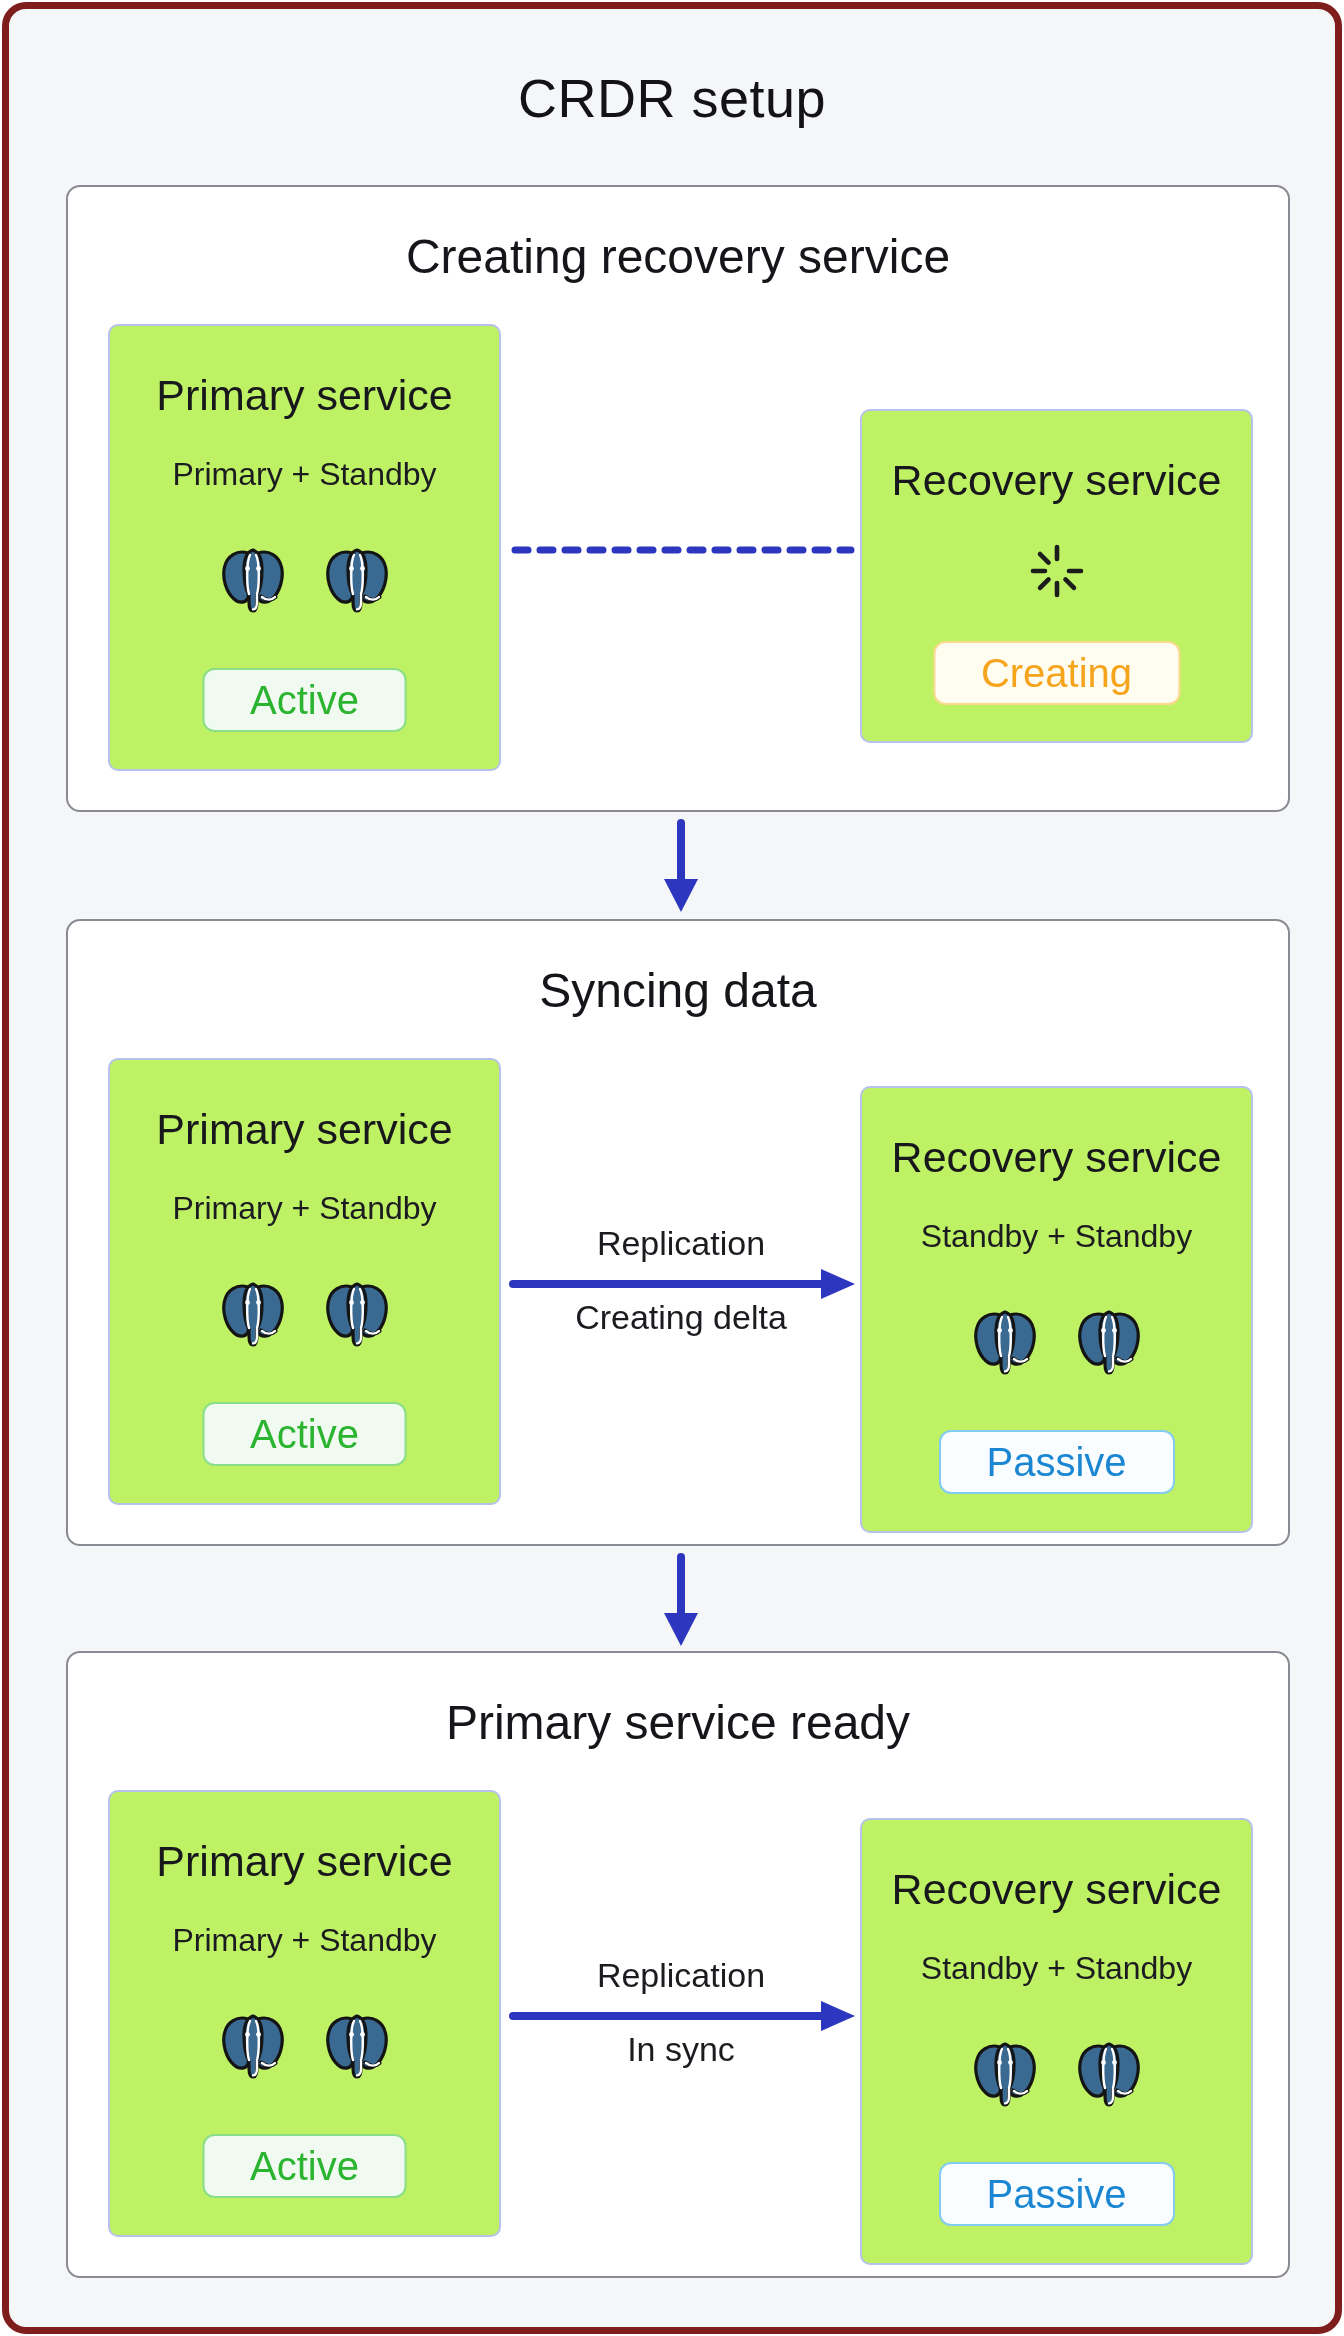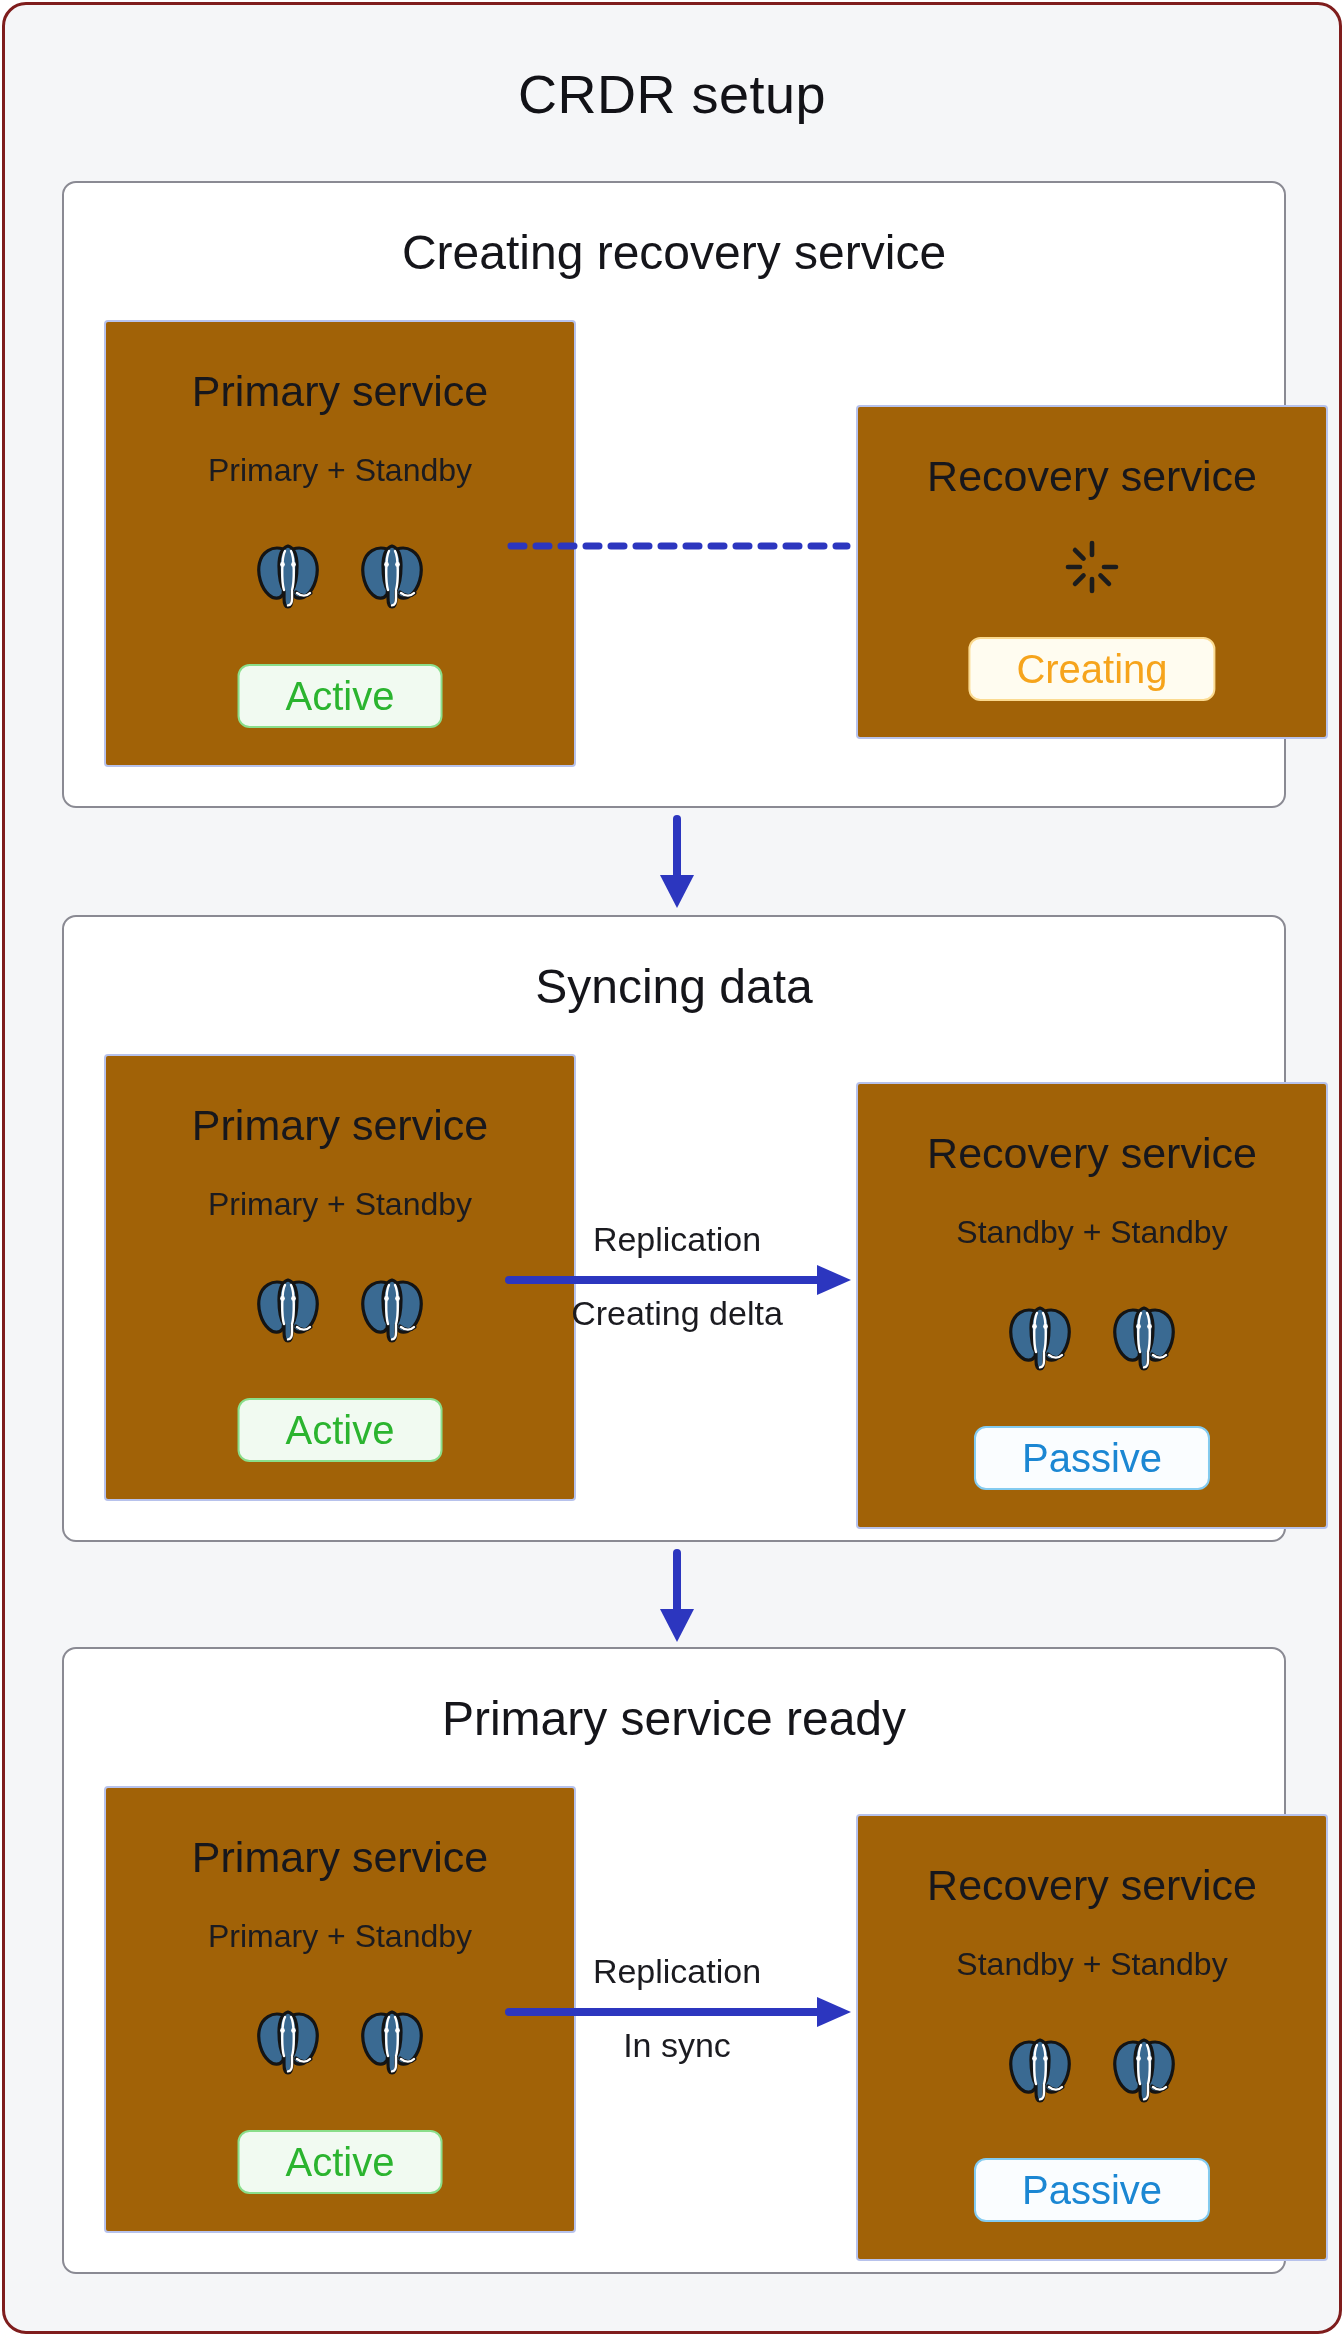--- a/index.html
+++ b/index.html
@@ -8,21 +8,21 @@
     position: relative;
     font-family: "Liberation Sans", "DejaVu Sans", sans-serif;
     color: #141419;
   }
 
   
   .frame {
     position: absolute;
     left: 2px; top: 2px; width: 1340px; height: 2332px;
     background: #f5f6f8;
-    border: 3px solid #7f1d1d;
+    border: 7px solid #7f1d1d;
     border-radius: 24px;
   }
 
   .diagram-title {
     position: absolute;
     left: 0; top: 58px; width: 100%;
     text-align: center;
     font-size: 54px;
     font-weight: 500;
     letter-spacing: 0.5px;
@@ -48,24 +48,24 @@
     left: 0; top: 42px; width: 100%;
     text-align: center;
     font-size: 48px;
     font-weight: 500;
     color: #15151a;
   }
 
   
   .svcbox {
     position: absolute;
-    width: 472px;
-    background: #a16207;
+    width: 393px;
+    background: #bef264;
     border: 2px solid #b7c2ec;
-    border-radius: 4px;
+    border-radius: 10px;
   }
   .svcbox.left  { left: 40px;  top: 137px; height: 447px; }
   .svcbox.right { left: 792px; top: 137px; height: 447px; margin-top: 28px; }
   .svcbox.right.short { top: 194px; height: 334px; }
 
   .svc-title {
     position: absolute;
     left: 0; width: 100%;
     top: 69px;
     transform: translateY(-50%);

